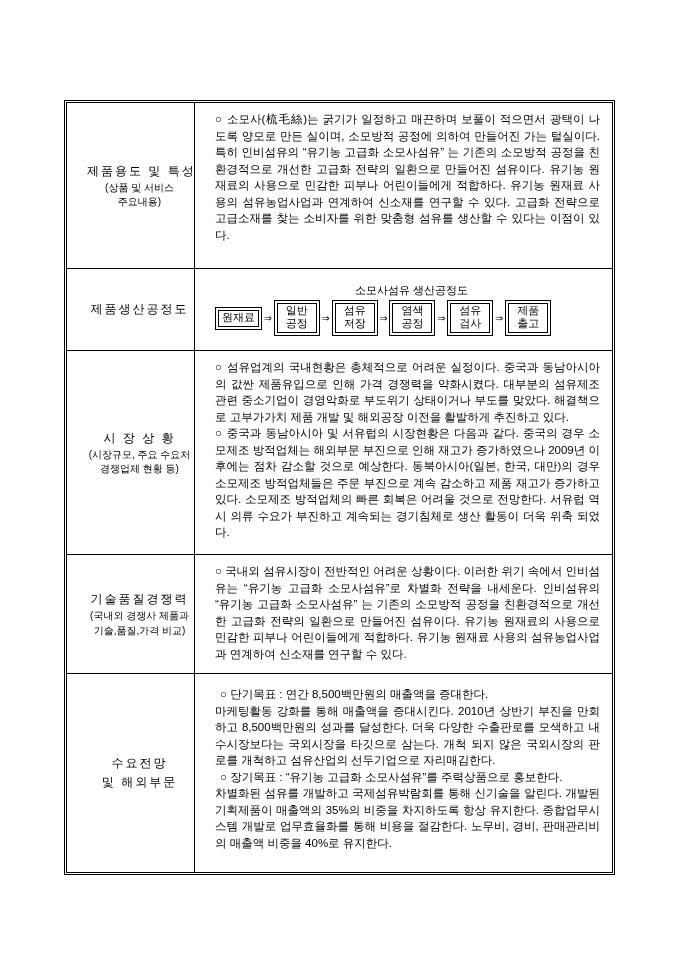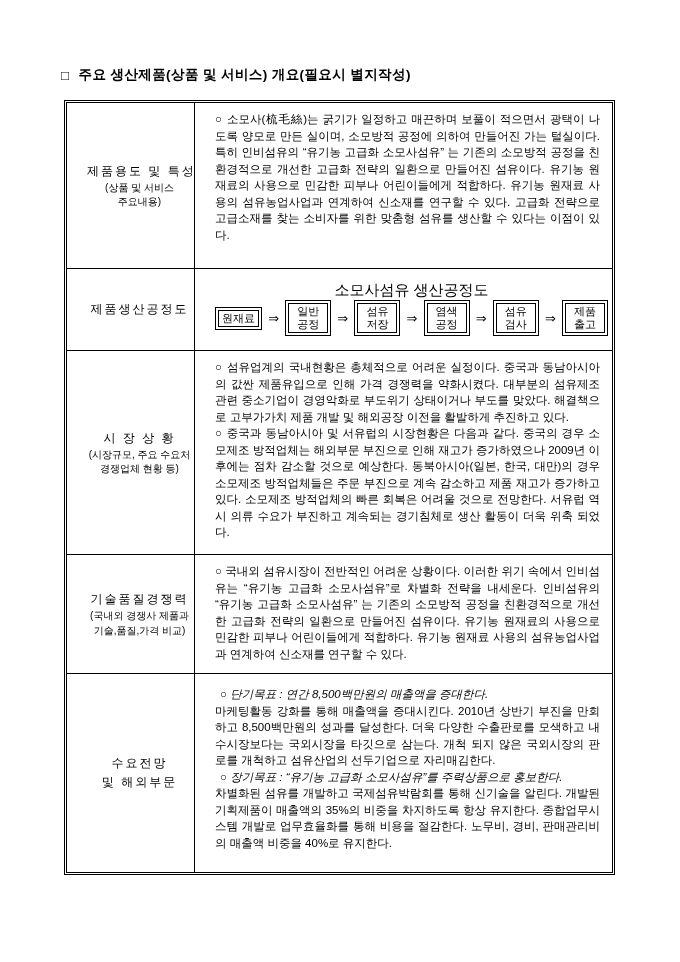--- a/index.html
+++ b/index.html
@@ -27,48 +27,45 @@
 
   td.hdr { text-align:center; vertical-align:middle; padding:2px; }
   .hdr-main { font-size:12px; letter-spacing:2px; line-height:19px; white-space:nowrap; }
   .hdr-sub  { font-size:10px; letter-spacing:0; line-height:14.5px; white-space:nowrap; }
 
   td.cnt {
     vertical-align:top; padding:8px 12px 6px 12px;
     font-size:11.5px; line-height:16.5px; text-align:justify;
   }
   td.cnt p { margin:0; word-break:break-all; }
-  td.cnt p.goal { text-indent:5px;font-style:italic; }
+  td.cnt p.goal { text-indent:5px; }
   td.cnt.pad-lg { padding-top:12px; }
 
   tr.r1 { height:166px; }
   tr.r2 { height:82px;  }
   tr.r3 { height:204px; }
   tr.r4 { height:119px; }
   tr.r5 { height:199px; }
 
   td.flow-cell { vertical-align:middle; padding:4px 4px; text-align:center; }
-  .flow-title { font-size:15px; line-height:14px; margin-bottom:3px; text-align:center; }
-  .flow-row { display:flex; align-items:center; justify-content:space-between; }
+  .flow-title { font-size:11px; line-height:14px; margin-bottom:3px; text-align:center; }
+  .flow-row { display:flex; align-items:center; justify-content:flex-start;font-family:Liberation Mono, monospace; }
   .fbox { border:1px solid #000; padding:2px; background:#fff; flex:0 0 auto; }
   .fbox-in {
     border:1px solid #000; padding:1px 3px;
     font-size:11px; line-height:13px; text-align:center; min-width:40px;
   }
   .fbox-in span { display:block; white-space:nowrap; }
   .farrow { font-size:13px; margin:0 2px; flex:0 0 auto; }
 </style>
 </head>
 <body>
 
 <div class="page">
 
-  <div class="doc-title">
-    <span class="bullet">□</span><span>주요 생산제품(상품 및 서비스) 개요(필요시 별지작성)</span>
-  </div>
 
   <div class="table-frame">
     <table class="main">
       <colgroup>
           <col style="width:128px">
           <col>
         </colgroup>
       <tbody>
 
         <tr class="r1">

